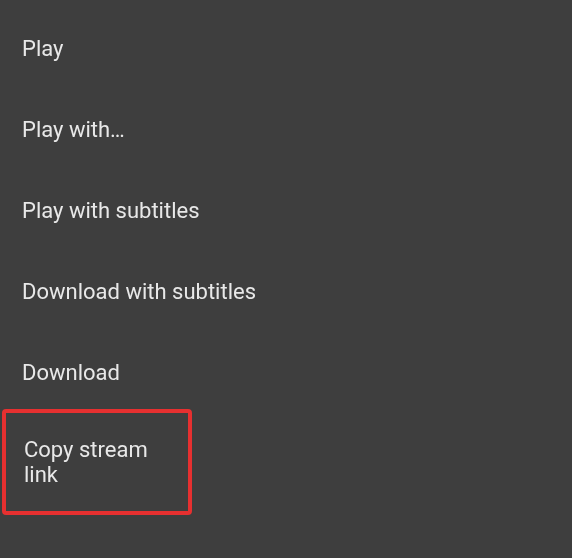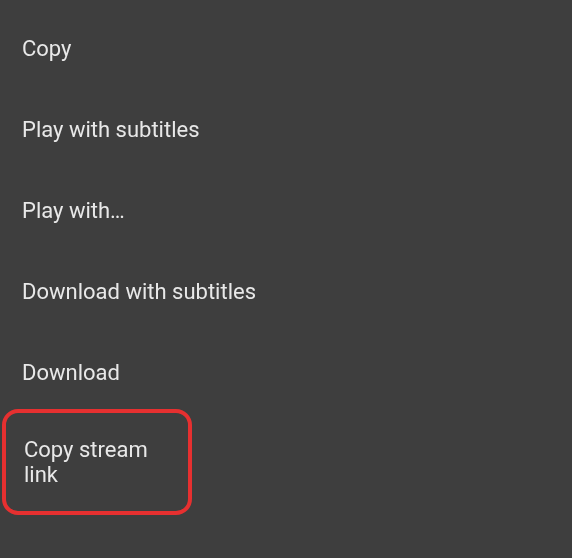--- a/index.html
+++ b/index.html
@@ -20,34 +20,34 @@
     }
     .menu-item {
       padding: 28px 22px;
       font-size: 22px;
       font-weight: 400;
       cursor: pointer;
       display: block;
     }
     .highlight-wrapper {
       border: 4px solid #e63030;
-      border-radius: 16px;
+      border-radius: 4px;
       margin-left: 2px;
       margin-right: 380px;
       margin-top: -4px;
     }
     .highlight-wrapper .menu-item {
       padding: 24px 18px;
     }
   </style>
 </head>
 <body>
 
 <div class="menu">
-  <div class="menu-item">Copy</div>
+  <div class="menu-item">Play</div>
+  <div class="menu-item">Play with…</div>
   <div class="menu-item">Play with subtitles</div>
-  <div class="menu-item">Play with…</div>
   <div class="menu-item">Download with subtitles</div>
   <div class="menu-item">Download</div>
   <div class="highlight-wrapper">
     <div class="menu-item">Copy stream link</div>
   </div>
 </div>
 
 </body></html>

